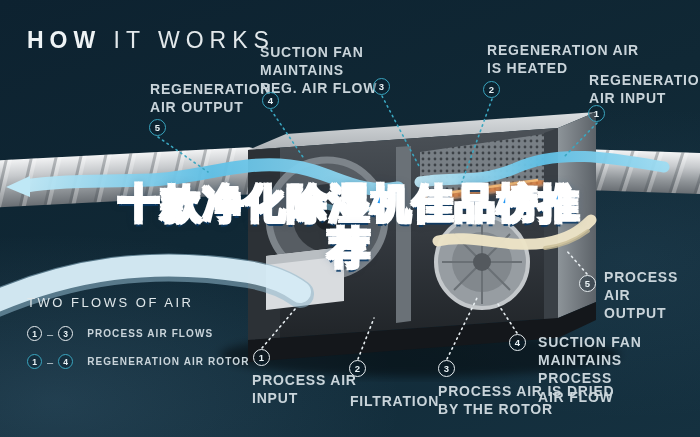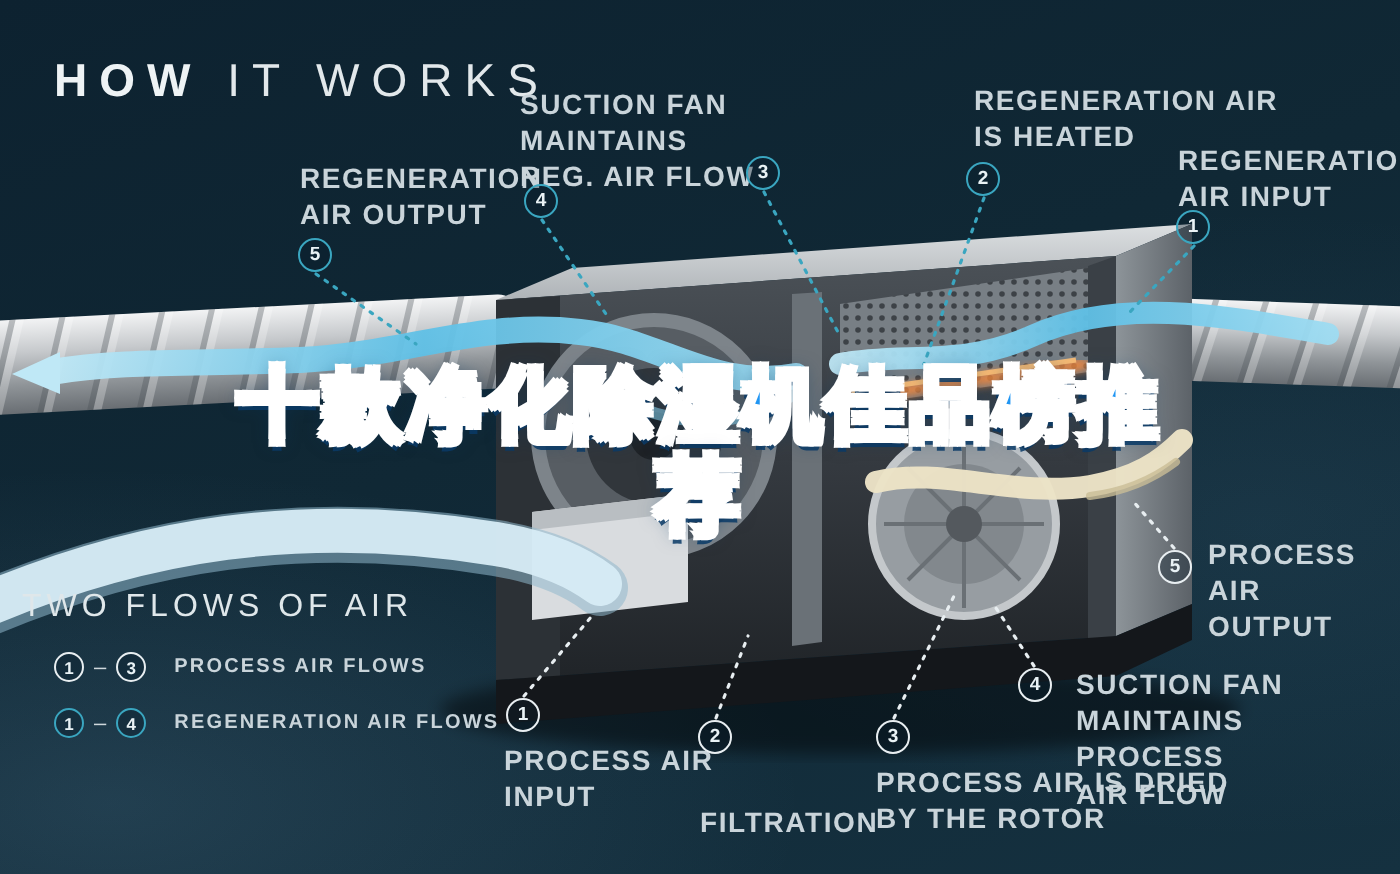--- a/index.html
+++ b/index.html
@@ -24,21 +24,21 @@
   }
   .badge{
     position:absolute;width:17px;height:17px;border-radius:50%;
     display:flex;align-items:center;justify-content:center;
     font-size:9.5px;font-weight:700;color:#e9f2f5;
     background:rgba(10,30,42,.35);
   }
   .badge.teal{border:1.5px solid #3aa6c0;}
   .badge.white{border:1.5px solid #e8eef1;}
 
-  .legend-title{position:absolute;left:11px;top:295px;color:#dfe7ea;font-size:16px;letter-spacing:2.5px;font-weight:400;white-space:nowrap;}
+  .legend-title{position:absolute;left:27px;top:295px;color:#dfe7ea;font-size:13px;letter-spacing:2.5px;font-weight:400;white-space:nowrap;}
   .legend-row{position:absolute;left:27px;display:flex;align-items:center;height:17px;}
   .legend-row .badge{position:static;width:15px;height:15px;font-size:8.5px;flex:0 0 auto;}
   .legend-row .dash{color:#cfd8dc;font-size:11px;margin:0 5px;}
   .legend-row .llabel{color:#c9d4da;font-size:10px;font-weight:600;letter-spacing:1.1px;margin-left:14px;white-space:nowrap;}
 
   .overlay{
     position:absolute;left:0;width:700px;text-align:center;
     font-weight:900;color:#2196f3;
     -webkit-text-stroke:2.5px #ffffff;
     text-shadow:
@@ -200,21 +200,21 @@
 
   <div class="clabel" style="left:589px;top:71px">REGENERATION
 AIR INPUT</div>
   <div class="badge teal" style="left:588px;top:105px">1</div>
 
   <div class="badge white" style="left:253px;top:349px">1</div>
   <div class="clabel" style="left:252px;top:371px">PROCESS AIR
 INPUT</div>
 
   <div class="badge white" style="left:349px;top:360px">2</div>
-  <div class="clabel" style="left:350px;top:402px">FILTRATION</div>
+  <div class="clabel" style="left:350px;top:392px">FILTRATION</div>
 
   <div class="badge white" style="left:438px;top:360px">3</div>
   <div class="clabel" style="left:438px;top:382px">PROCESS AIR IS DRIED
 BY THE ROTOR</div>
 
   <div class="badge white" style="left:509px;top:334px">4</div>
   <div class="clabel" style="left:538px;top:333px">SUCTION FAN
 MAINTAINS PROCESS
 AIR FLOW</div>
 
@@ -226,19 +226,19 @@
   <div class="legend-row" style="top:325px">
     <span class="badge white">1</span>
     <span class="dash">–</span>
     <span class="badge white">3</span>
     <span class="llabel">PROCESS AIR FLOWS</span>
   </div>
   <div class="legend-row" style="top:353px">
     <span class="badge teal">1</span>
     <span class="dash">–</span>
     <span class="badge teal">4</span>
-    <span class="llabel">REGENERATION AIR FLOWS</span>
+    <span class="llabel">REGENERATION AIR ROTOR</span>
   </div>
 
   <div class="overlay line1">十款净化除湿机佳品榜推</div>
   <div class="overlay line2">荐</div>
 
 </div>
 
 </body></html>

